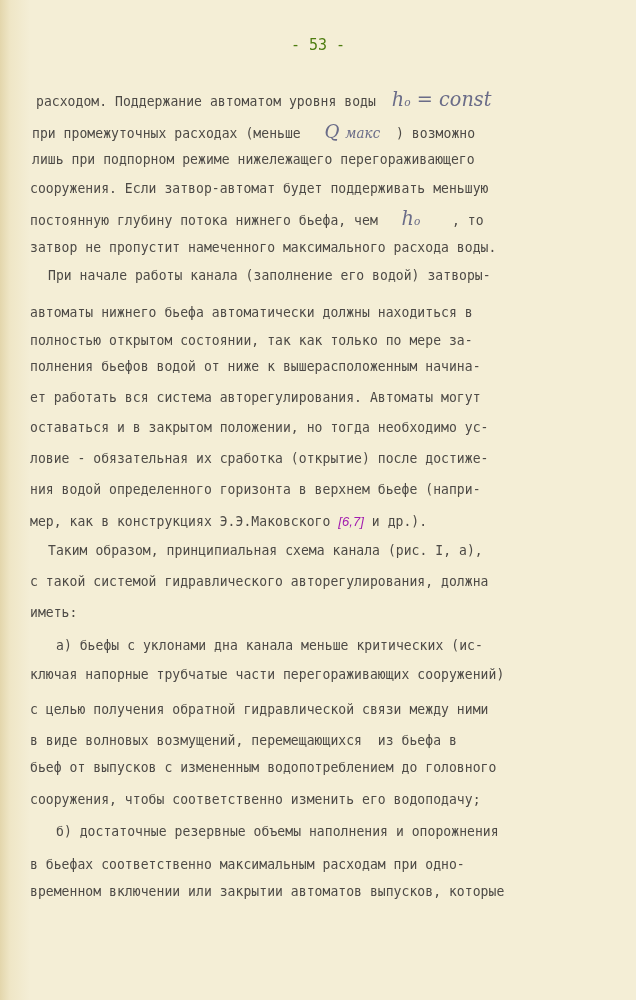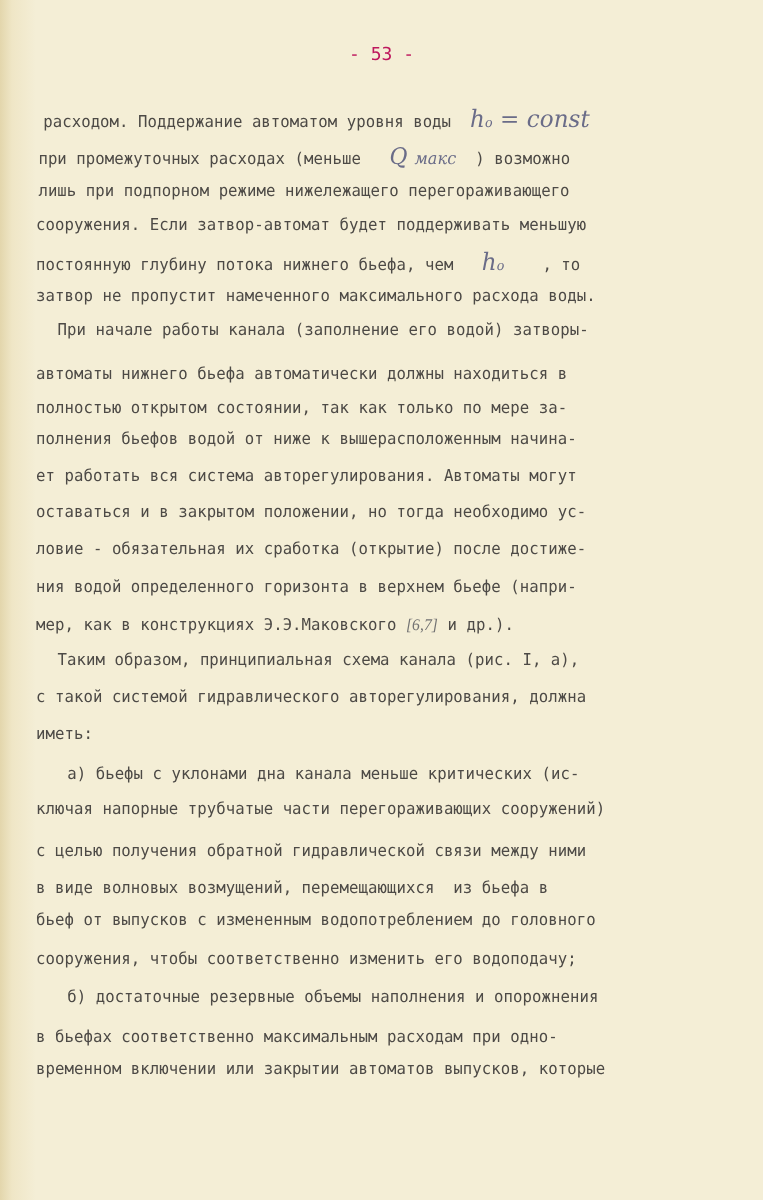--- a/index.html
+++ b/index.html
@@ -6,35 +6,35 @@
     body {
       width: 636px; height: 1000px; overflow: hidden;
       background: #f3ecd2;
       background-image: linear-gradient(to right, #e3d6ac 0px, #efe6c6 10px, #f4eed6 30px, #f4eed6 100%);
       position: relative;
       font-family: "DejaVu Sans Mono", "Liberation Mono", monospace;
       color: #4d4a46;
     }
     .page-number {
       position: absolute; top: 36px; left: 0; width: 636px;
-      text-align: center; font-size: 15px; color: #be185d;
+      text-align: center; font-size: 15px; color: #4d7c0f;
     }
     .line {
       position: absolute; left: 0; white-space: pre;
       font-size: 13.6px; letter-spacing: 0.05px;
       transform-origin: left center;
     }
     .hw {
       font-family: "DejaVu Serif", "Liberation Serif", serif;
       font-style: italic; color: #6a6c88; font-size: 20px;
     }
     .hw small { font-size: 11px; }
     .hw-q { font-size: 19px; }
     .hw-q small { font-size: 14px; }
-    .ref { font-family: Liberation Serif, serif; font-style: italic; color: #737373; text-align: center; }
+    .ref { font-family: Liberation Sans, sans-serif; font-style: italic; color: #a21caf; text-align: center; }
   </style>
 </head>
 <body>
 
 <div class="page-number">- 53 -</div>
 
 <div class="line" style="left:36px;top:87px;transform:scaleX(0.96);"><span>расходом. Поддержание автоматом уровня воды</span>  <span class="hw">h<small>o</small> = const</span></div>
 
 <div class="line" style="left:32px;top:120px;transform:scaleX(0.96);"><span>при промежуточных расходах (меньше</span>   <span class="hw hw-q">Q <small>макс</small></span>  <span>) возможно</span></div>
 

